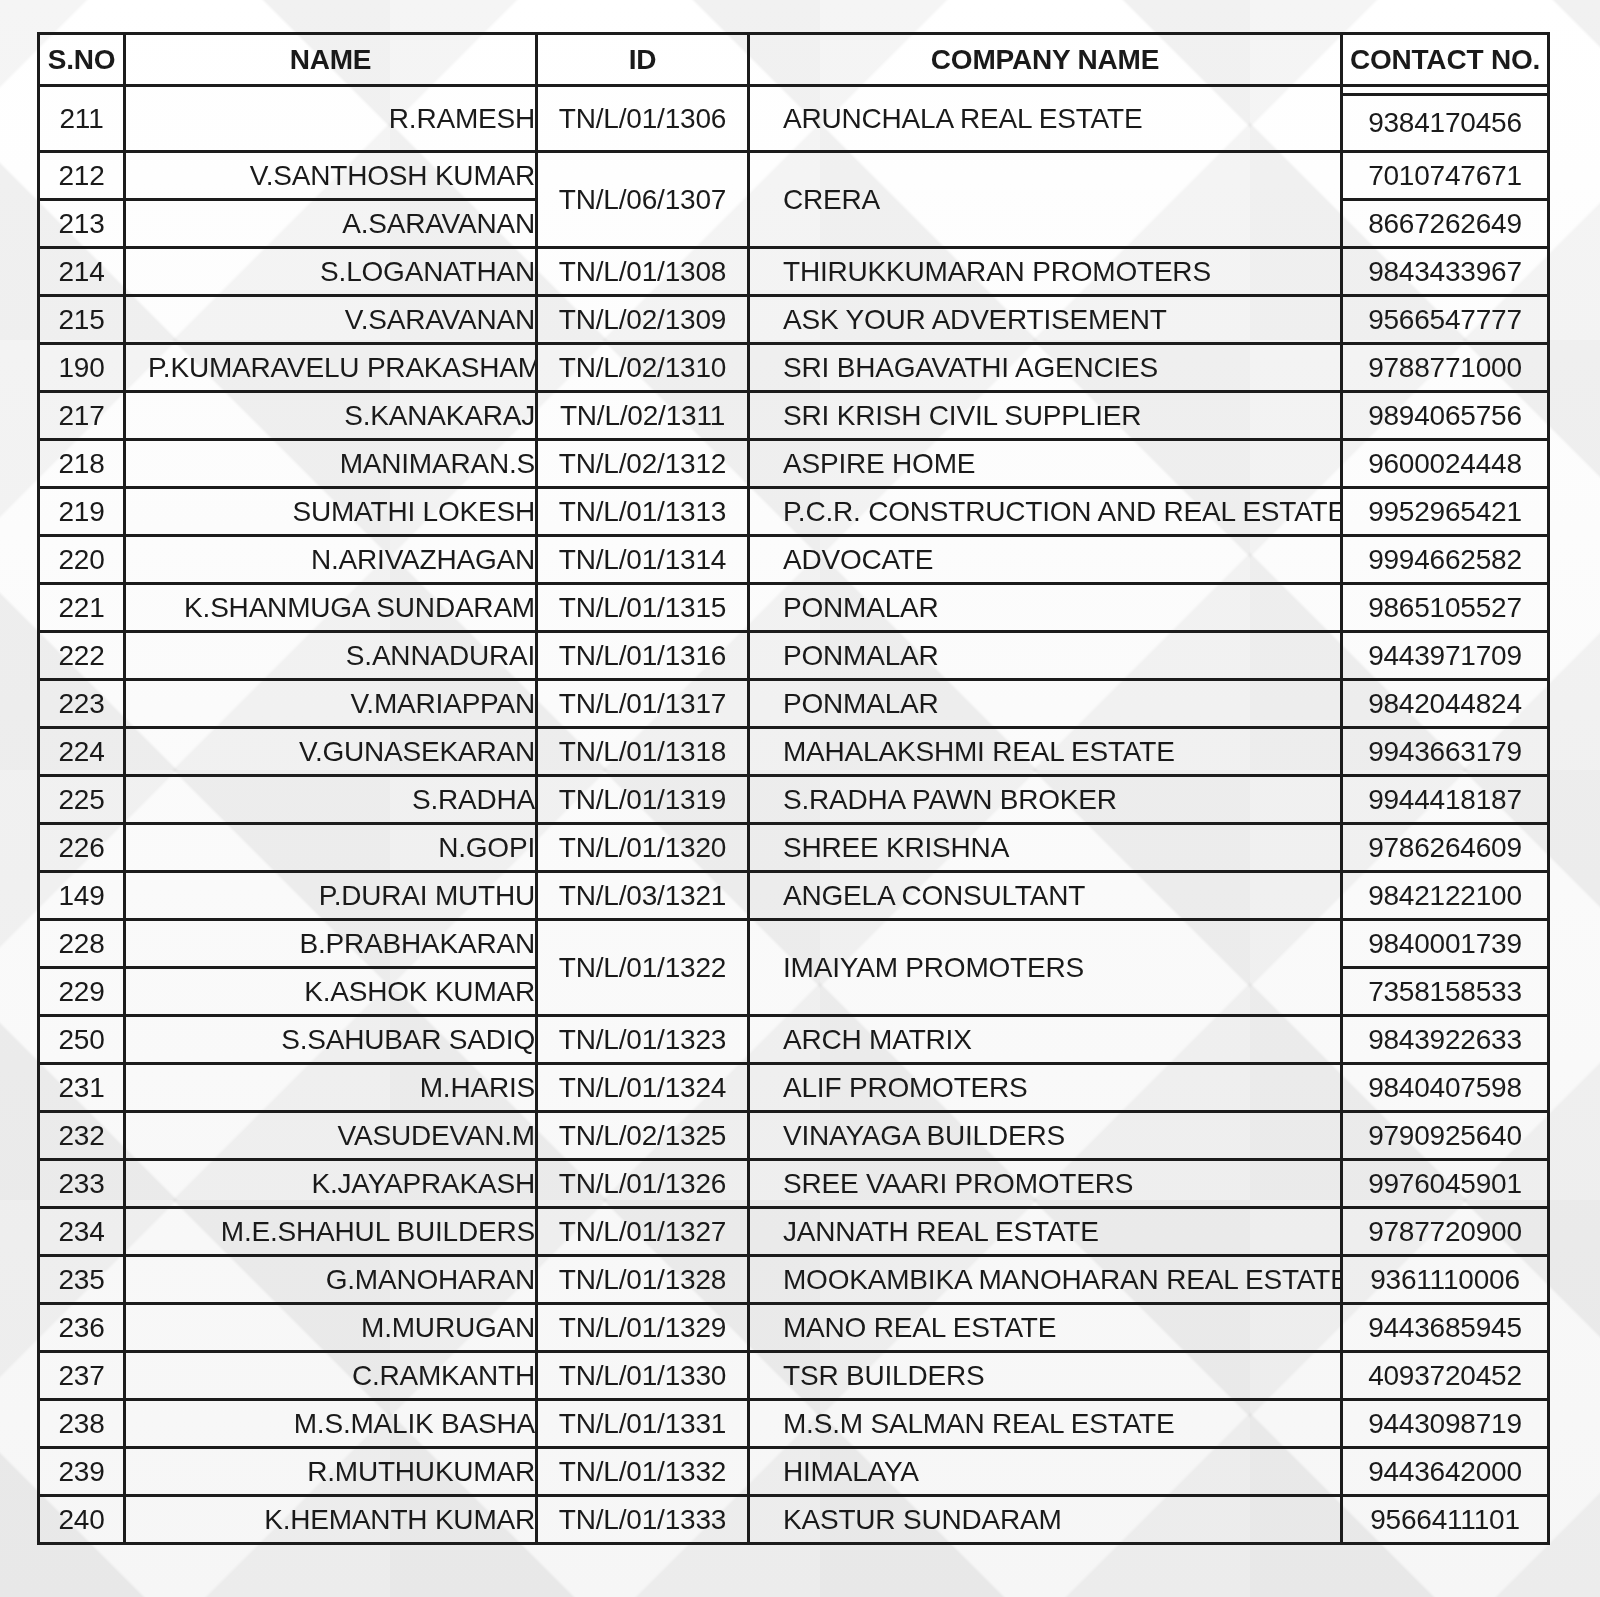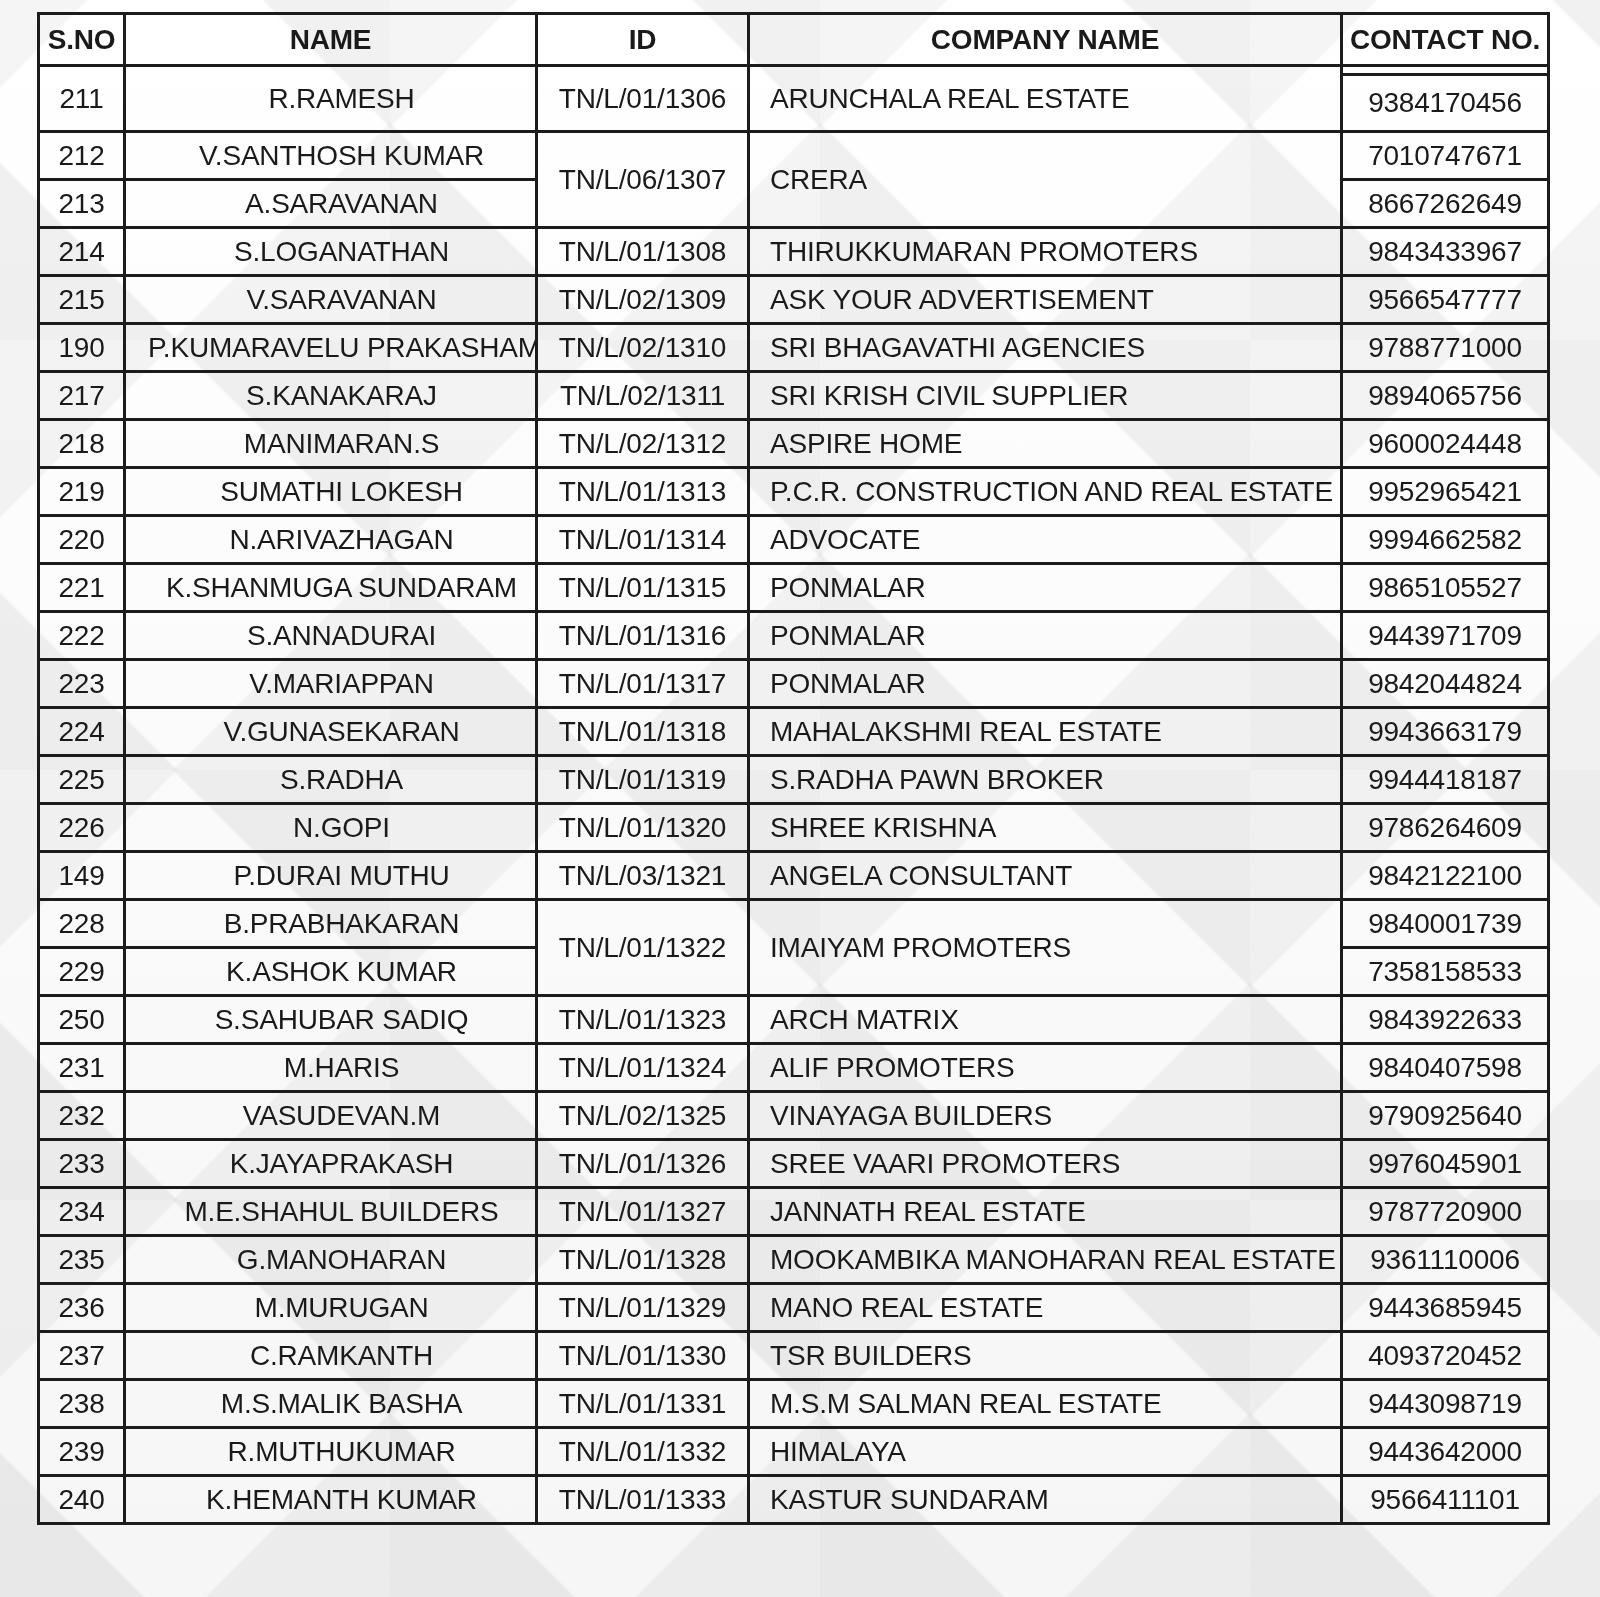--- a/index.html
+++ b/index.html
@@ -11,38 +11,38 @@
     position:absolute;inset:0;
     background-color:#ffffff;
     background-image:
       linear-gradient(45deg, rgba(0,0,0,0.055) 25%, rgba(0,0,0,0) 25.5%, rgba(0,0,0,0) 74.5%, rgba(0,0,0,0.055) 75%),
       linear-gradient(135deg, rgba(0,0,0,0.04) 25%, rgba(0,0,0,0) 25.5%, rgba(0,0,0,0) 74.5%, rgba(0,0,0,0.04) 75%),
       linear-gradient(180deg,#ffffff,#f6f6f6);
     background-size:430px 430px, 430px 430px, 100% 100%;
     background-position:-40px -90px, -40px -90px, 0 0;
   }
   table.registry{
-    position:absolute;left:37px;top:12px;width:1510px;
+    position:absolute;left:37px;top:32px;width:1510px;
     border-collapse:collapse;table-layout:fixed;
     color:#1a1a1a;background:transparent;
   }
   th,td{
     border:3px solid #1c1c1c;
     font-size:28px;line-height:1.05;letter-spacing:-0.2px;
     vertical-align:middle;white-space:nowrap;overflow:hidden;
     padding:0;background:transparent;
   }
   thead tr{height:52px;}
   th{font-weight:bold;text-align:center;font-size:28px;}
   tbody tr{height:48px;margin-left:17px;}
   tr.sliver-row{height:9px;}
   tr.after-sliver{height:57px;}
   td.sno, td.id, td.contact{text-align:center;}
-  td.name{text-align:center;padding-left:22px;}
-  td.company{text-align:left;padding-left:20px;}
+  td.name{text-align:right;padding-left:22px;}
+  td.company{text-align:left;padding-left:33px;}
   td.sliver{padding:0;}
 </style>
 </head>
 <body>
 
 <div class="page">
   <table class="registry">
     <colgroup>
       <col style="width:86px">
         <col style="width:412px">

